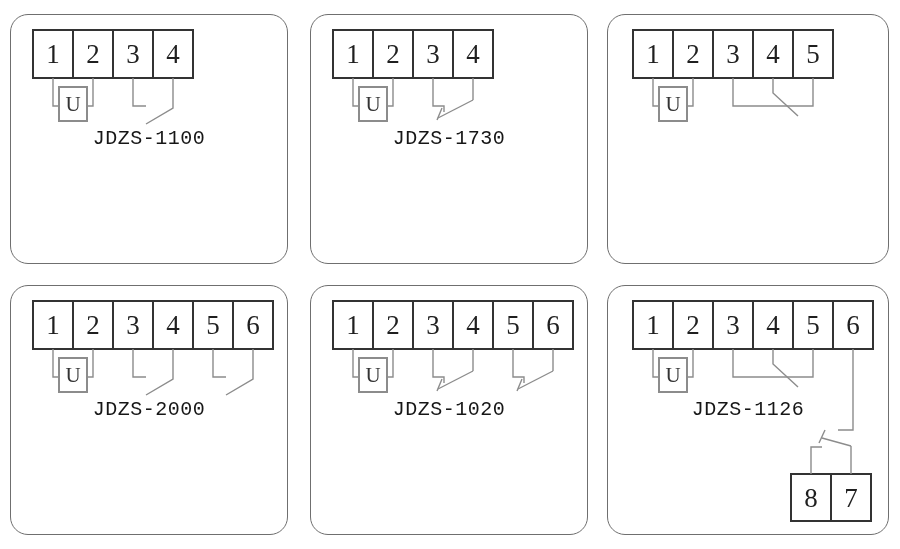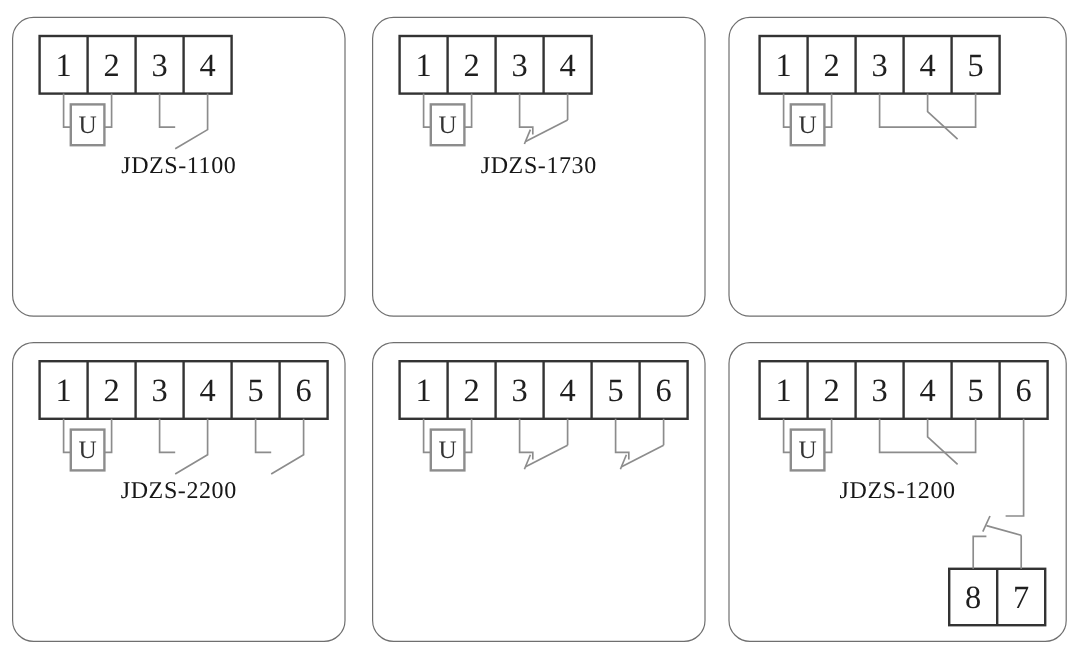--- a/index.html
+++ b/index.html
@@ -20,21 +20,21 @@
     box-sizing: border-box;
   }
   .panel.wide { width: 282px; }
   .panel svg { position: absolute; left: 0; top: 0; }
   .panel-label {
     position: absolute;
     top: 112px;
     left: 0;
     width: 100%;
     text-align: center;
-    font-family: Liberation Serif, serif;
+    font-family: Liberation Mono, monospace;
     font-size: 20px;
     letter-spacing: 0.5px;
     color: #161616;
   }
   text.digit {
     font-family: "Liberation Serif", serif;
     font-size: 27px;
   }
   text.coil-letter {
     font-family: "Liberation Serif", serif;
@@ -156,21 +156,21 @@
       <g text-anchor="middle" fill="#1f1f1f">
         <text class="digit" x="42" y="48">1</text>
         <text class="digit" x="82" y="48">2</text>
         <text class="digit" x="122" y="48">3</text>
         <text class="digit" x="162" y="48">4</text>
         <text class="digit" x="202" y="48">5</text>
         <text class="digit" x="242" y="48">6</text>
         <text class="coil-letter" x="62" y="96" fill="#333333">U</text>
       </g>
     </svg>
-    <div class="panel-label">JDZS-2200</div>
+    <div class="panel-label">JDZS-2000</div>
   </div>
 
   <div class="panel" id="p5">
     <svg width="275" height="247">
       <g fill="none" stroke-width="2" stroke="#333333">
         <rect x="22" y="15" width="240" height="48"></rect>
         <path d="M62,15 V63"></path>
         <path d="M102,15 V63"></path>
         <path d="M142,15 V63"></path>
         <path d="M182,15 V63"></path>
@@ -192,20 +192,21 @@
       <g text-anchor="middle" fill="#1f1f1f">
         <text class="digit" x="42" y="48">1</text>
         <text class="digit" x="82" y="48">2</text>
         <text class="digit" x="122" y="48">3</text>
         <text class="digit" x="162" y="48">4</text>
         <text class="digit" x="202" y="48">5</text>
         <text class="digit" x="242" y="48">6</text>
         <text class="coil-letter" x="62" y="96" fill="#333333">U</text>
       </g>
     </svg>
+    <div class="panel-label">JDZS-1020</div>
   </div>
 
   <div class="panel wide" id="p6">
     <svg width="279" height="247">
       <g fill="none" stroke-width="2" stroke="#333333">
         <rect x="25" y="15" width="240" height="48"></rect>
         <path d="M65,15 V63"></path>
         <path d="M105,15 V63"></path>
         <path d="M145,15 V63"></path>
         <path d="M185,15 V63"></path>
@@ -230,16 +231,16 @@
         <text class="digit" x="85" y="48">2</text>
         <text class="digit" x="125" y="48">3</text>
         <text class="digit" x="165" y="48">4</text>
         <text class="digit" x="205" y="48">5</text>
         <text class="digit" x="245" y="48">6</text>
         <text class="digit" x="203" y="221">8</text>
         <text class="digit" x="243" y="221">7</text>
         <text class="coil-letter" x="65" y="96" fill="#333333">U</text>
       </g>
     </svg>
-    <div class="panel-label">JDZS-1200</div>
+    <div class="panel-label">JDZS-1126</div>
   </div>
 
 </div>
 
 </body></html>

